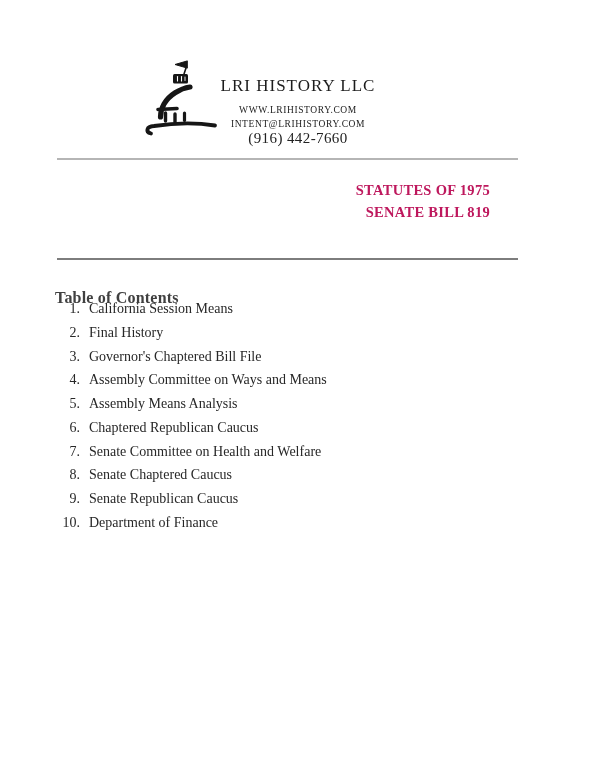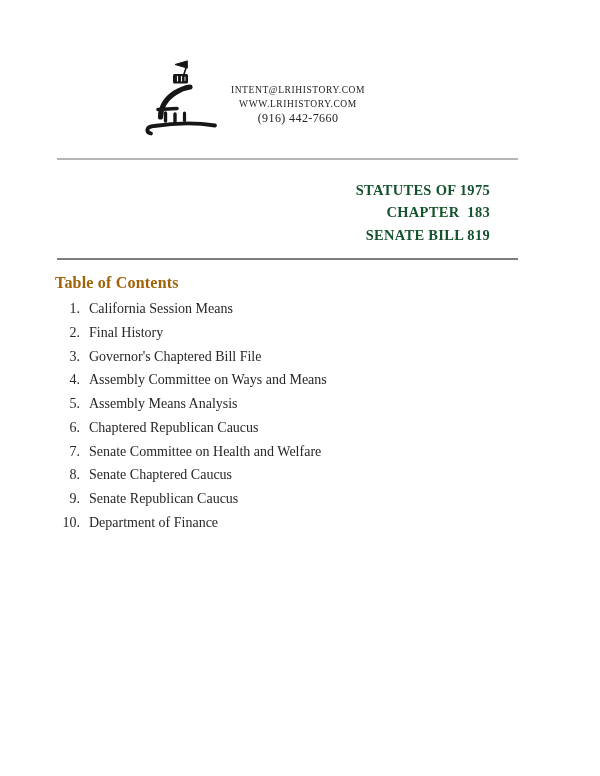--- a/index.html
+++ b/index.html
@@ -39,54 +39,54 @@
     white-space: nowrap;
   }
   .contact-line {
     font-size: 9.5px;
     line-height: 14px;
     letter-spacing: 0.6px;
     color: #222222;
     white-space: nowrap;
   }
   .contact-block { margin-top: 7px; }
-  .phone-line { font-size: 12px; letter-spacing: 0.4px; }
+  .phone-line { font-size: 15px; letter-spacing: 0.4px; }
 
   
   .rule {
     position: absolute;
     left: 57px;
     width: 461px;
   }
   .rule-top    { top: 158px; height: 2px;   background: #b5b5b5; }
   .rule-bottom { top: 258px; height: 1.5px; background: #7d7d7d; }
 
   
   .doc-info {
     position: absolute;
     top: 179px;
     right: 110px;
     text-align: right;
     font-weight: bold;
     font-size: 14.5px;
     line-height: 22.4px;
     letter-spacing: 0.3px;
-    color: #14532d;
+    color: #be185d;
   }
   .doc-info div { white-space: pre; }
 
   
   .toc-heading {
     position: absolute;
     left: 55px;
-    top: 274px;
+    top: 289px;
     font-weight: bold;
     font-size: 16px;
     letter-spacing: 0.2px;
-    color: #a16207;
+    color: #404040;
   }
   .toc-list {
     position: absolute;
     left: 55px;
     top: 301px;
     width: 420px;
   }
   .toc-row {
     display: flex;
     align-items: baseline;
@@ -128,33 +128,33 @@
         <path d="M 21.5 53 L 21.5 61" stroke-width="3.4"></path>
         <path d="M 31 54 L 31 62" stroke-width="3.4"></path>
         <path d="M 40.5 53 L 40.5 60.5" stroke-width="3.2"></path>
 
         <path d="M 7 73.5 C 1.5 72 2 66.5 10 66 C 30 63 52 62.5 71 65.5" stroke-width="3.8"></path>
       </g>
     </svg>
   </div>
 
   <div class="header-text">
+    <div class="company-name">LRI HISTORY LLC</div>
     <div class="contact-block">
+      <div class="contact-line">WWW.LRIHISTORY.COM</div>
       <div class="contact-line">INTENT@LRIHISTORY.COM</div>
-      <div class="contact-line">WWW.LRIHISTORY.COM</div>
       <div class="contact-line phone-line">(916) 442-7660</div>
     </div>
   </div>
 
   <div class="rule rule-top"></div>
   <div class="rule rule-bottom"></div>
 
   <div class="doc-info">
     <div>STATUTES OF 1975</div>
-    <div>CHAPTER  183</div>
     <div>SENATE BILL 819</div>
   </div>
 
   <div class="toc-heading">Table of Contents</div>
 
   <div class="toc-list">
     <div class="toc-row">
       <span class="toc-num">1.</span>
       <span class="toc-label">California Session Means</span>
     </div>

